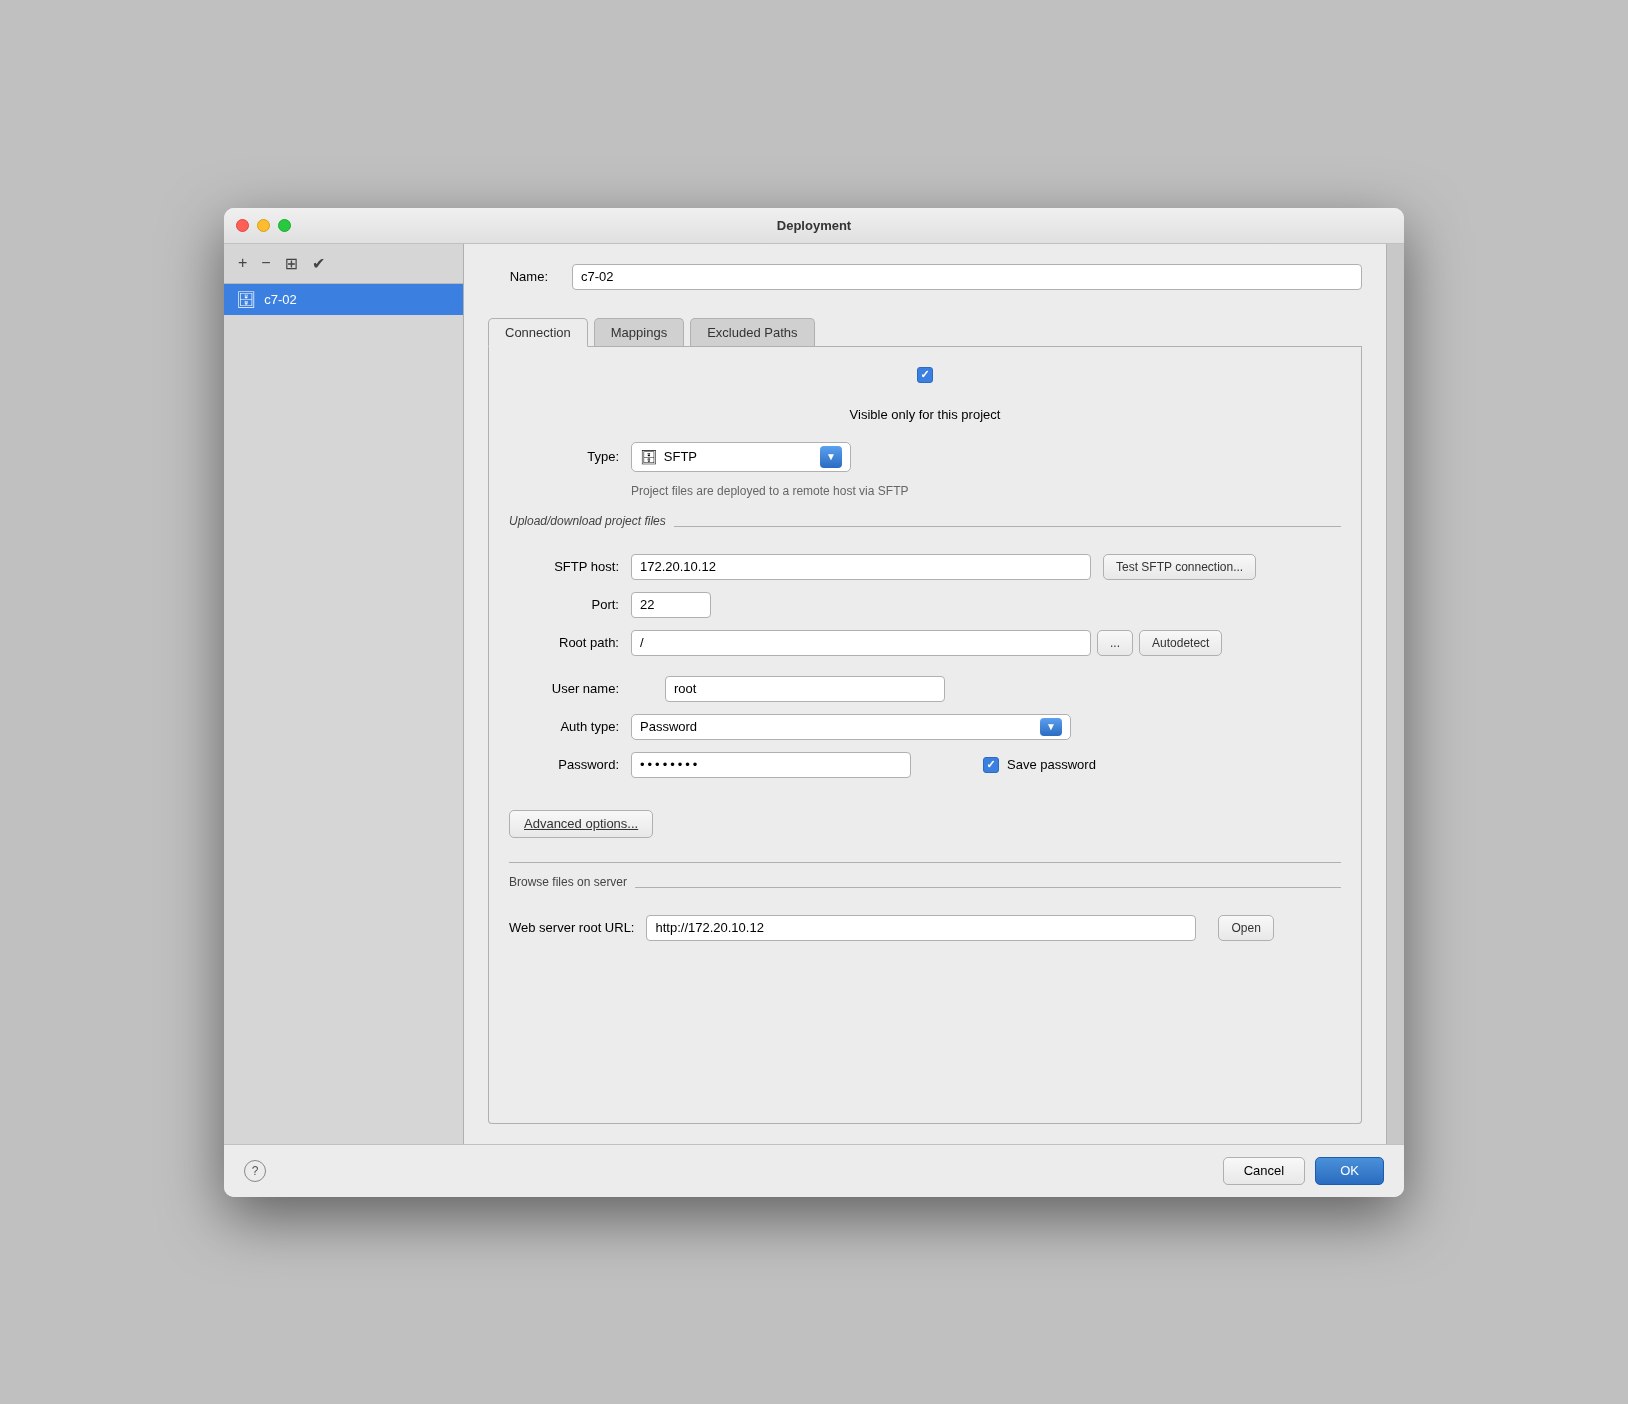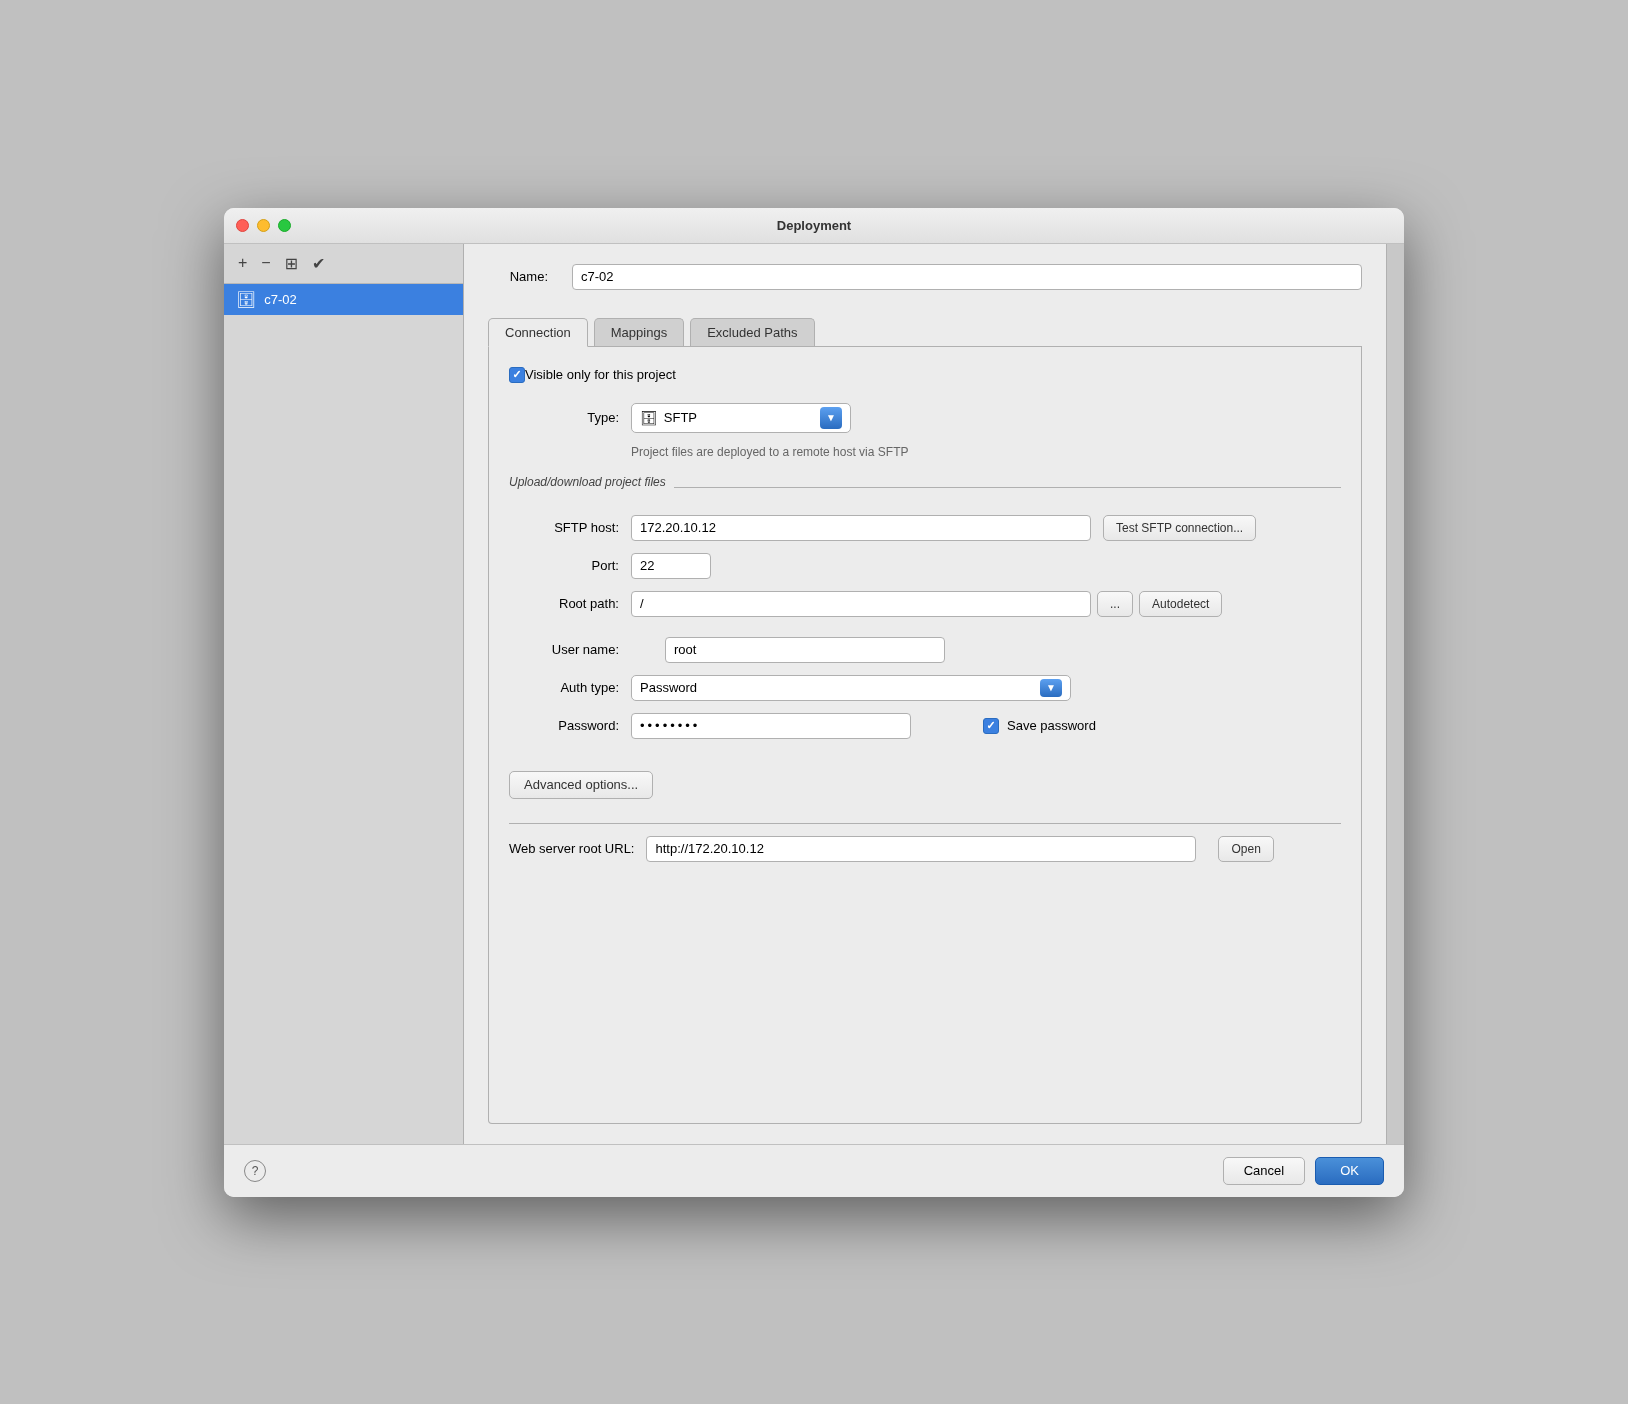--- a/index.html
+++ b/index.html
@@ -166,22 +166,23 @@
       border-top: none;
       border-radius: 0 0 4px 4px;
       padding: 20px 20px;
       flex: 1;
     }
 
     
     .checkbox-row {
       display: flex;
       align-items: center;
-      gap: 0;
+      gap: 24px;
       margin-bottom: 20px;
+      flex-direction: column;
     }
     .checkbox-blue {
       width: 16px;
       height: 16px;
       background: #3b80e0;
       border: 1px solid #2a6cc0;
       border-radius: 3px;
       display: flex;
       align-items: center;
       justify-content: center;
@@ -313,20 +314,21 @@
       margin-top: 20px;
       margin-bottom: 24px;
       height: 28px;
       padding: 0 14px;
       border: 1px solid #b0b0b0;
       border-radius: 5px;
       background: linear-gradient(to bottom, #f8f8f8, #e8e8e8);
       font-size: 13px;
       cursor: pointer;
       color: #333;
+      text-decoration: underline;
     }
 
     
     .browse-section {
       border-top: 1px solid #b0b0b0;
       padding-top: 12px;
     }
     .browse-section-label {
       font-size: 12px;
       color: #444;
@@ -515,20 +517,24 @@
             <div class="checkbox-blue"></div>
             <span>Save password</span>
           </div>
         </div>
 
         
         <button class="advanced-btn">Advanced options...</button>
 
         
         <div class="browse-section">
+          <div style="display:flex; align-items:center; margin-bottom:14px;">
+            <span class="browse-section-label">Browse files on server</span>
+            <hr style="flex:1; border:none; border-top:1px solid #b0b0b0; margin-left:8px;">
+          </div>
           <div class="form-row">
             <span class="form-label">Web server root URL:</span>
             <input class="field-input web-url-input" type="text" value="http://172.20.10.12" style="">
             <button class="btn" style="margin-left:10px;">Open</button>
           </div>
         </div>
       </div>
     </div>
 
     <div class="right-strip"></div>

